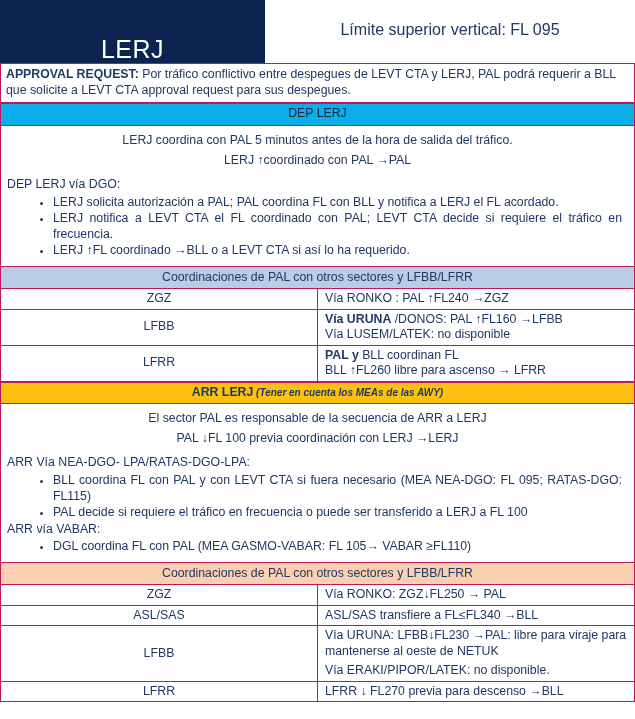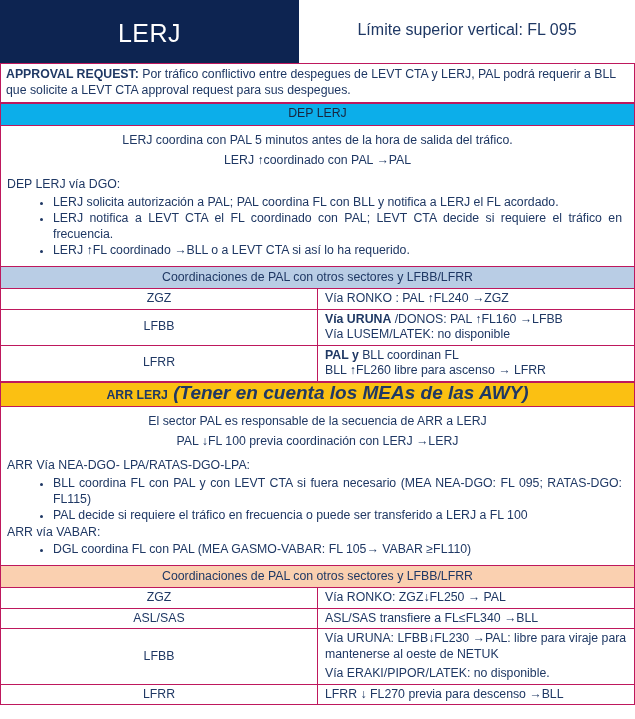--- a/index.html
+++ b/index.html
@@ -21,24 +21,24 @@
     box-sizing: border-box;
   }
 
   
   .banner {
     display: flex;
     height: 63px;
     box-sizing: border-box;
   }
   .banner-left {
-    width: 299px;
+    width: 265px;
     background: #0D2451;
     display: flex;
-    align-items: center;
+    align-items: flex-end;
     justify-content: center;
     box-sizing: border-box;
     padding-top: 2px;
   }
   .banner-title {
     color: #FFFFFF;
     font-size: 25px;
     letter-spacing: 0.5px;
     line-height: 28px;
   }
@@ -78,21 +78,21 @@
 
   .sec-head {
     text-align: center;
     font-size: 14.5px;
     font-weight: normal;
     padding: 2px 0 3px 0 !important;
     line-height: 18px;
   }
   .sec-head.dep { background: #0CAEEA; color: #18253F; }
   .sec-head.arr { background: #FBC012; color: #1F3864; font-weight: bold; }
-  .sec-head.arr .note { font-style: italic; font-size: 19px; }
+  .sec-head.arr .note { font-style: italic; font-size: 10px; }
 
   .body-cell {
     padding: 4px 6px 6px 6px !important;
   }
   .ctr {
     text-align: center;
     line-height: 20px;
   }
   .ctr.bold { font-weight: normal; }
   .lead {

